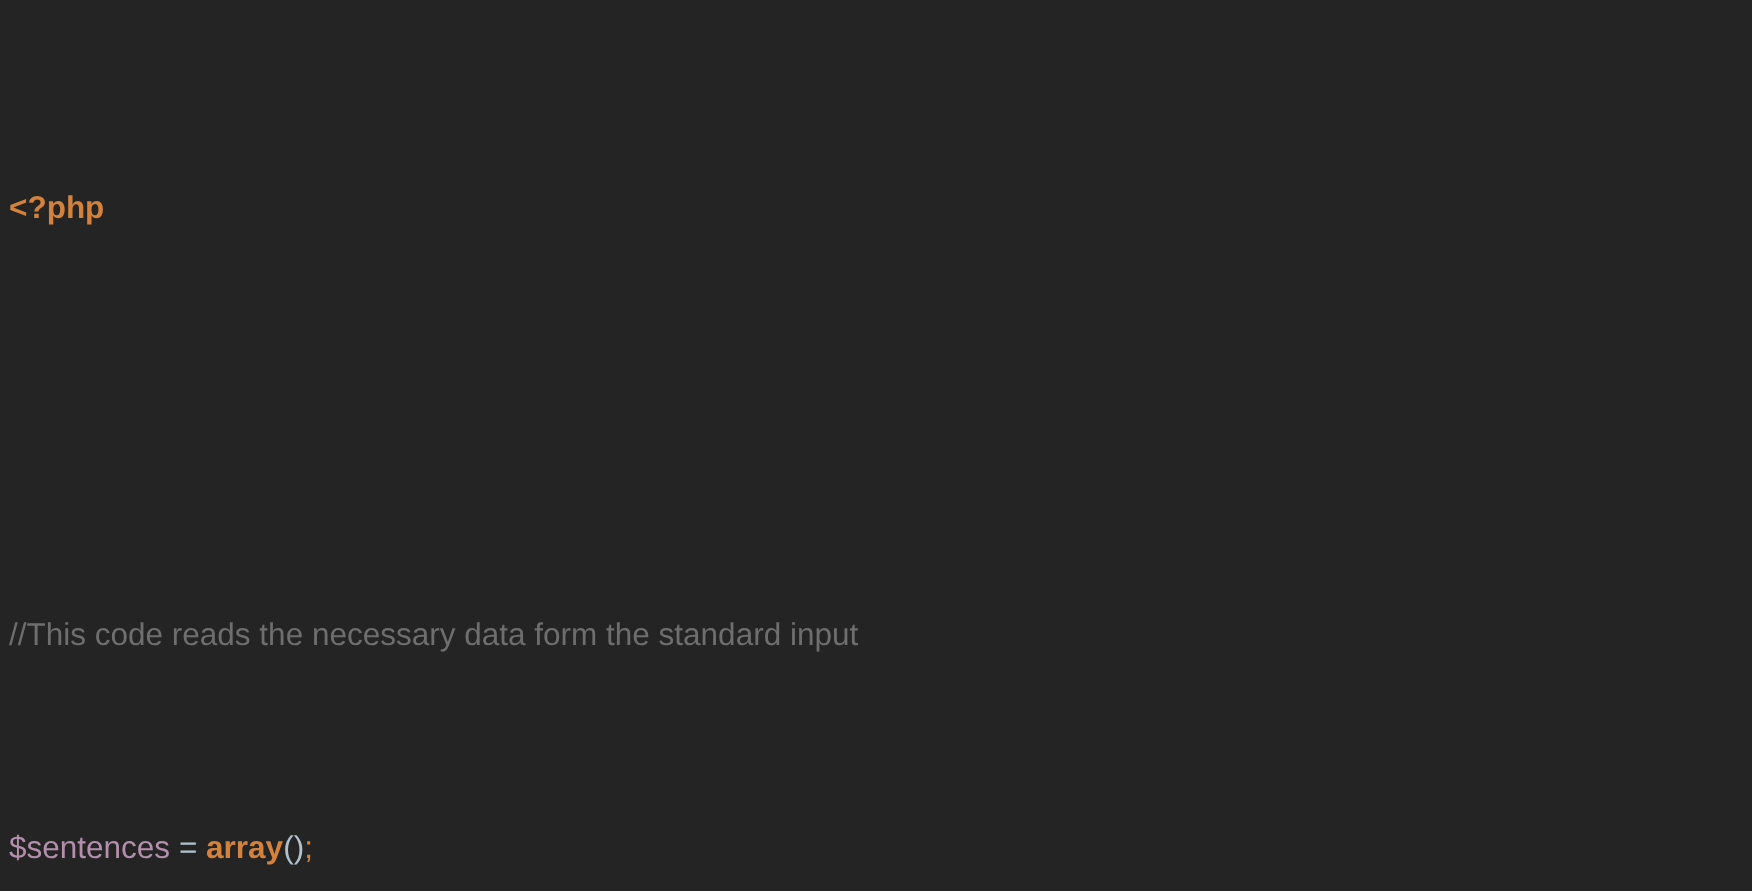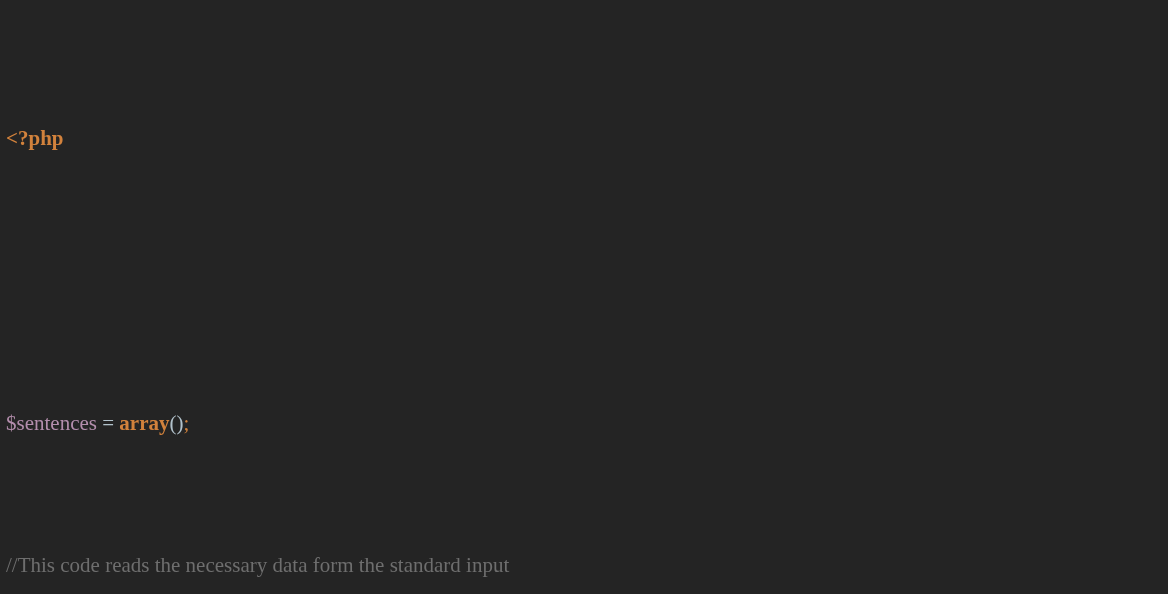--- a/index.html
+++ b/index.html
@@ -11,21 +11,21 @@
     width: 1168px;
     height: 594px;
     overflow: hidden;
   }
   #editor {
     width: 1044px;
     height: 594px;
     background: #242424;
     box-sizing: border-box;
     padding: 14px 0 0 0;
-    font-family: Liberation Serif, serif;
+    font-family: Liberation Sans, sans-serif;
     font-size: 21px;
     line-height: 35.6px;
     letter-spacing: 0px;
     white-space: pre;
     -webkit-font-smoothing: antialiased;
   }
   .line {
     height: 35.6px;
     padding-left: 6px;
     white-space: pre;
@@ -41,23 +41,23 @@
 </style>
 </head>
 <body>
 
 <div id="editor">
 
   <div class="line"><span class="kw">&lt;?php</span></div>
 
   <div class="line"><span></span></div>
 
+  <div class="line"><span class="cmt">//This code reads the necessary data form the standard input</span></div>
+
   <div class="line"><span class="var">$sentences</span><span class="plain"> </span><span class="op">=</span><span class="plain"> </span><span class="kw">array</span><span class="punc">()</span><span class="semi">;</span></div>
-
-  <div class="line"><span class="cmt">//This code reads the necessary data form the standard input</span></div>
 
   
 
   
 
   
 
   
 
   

